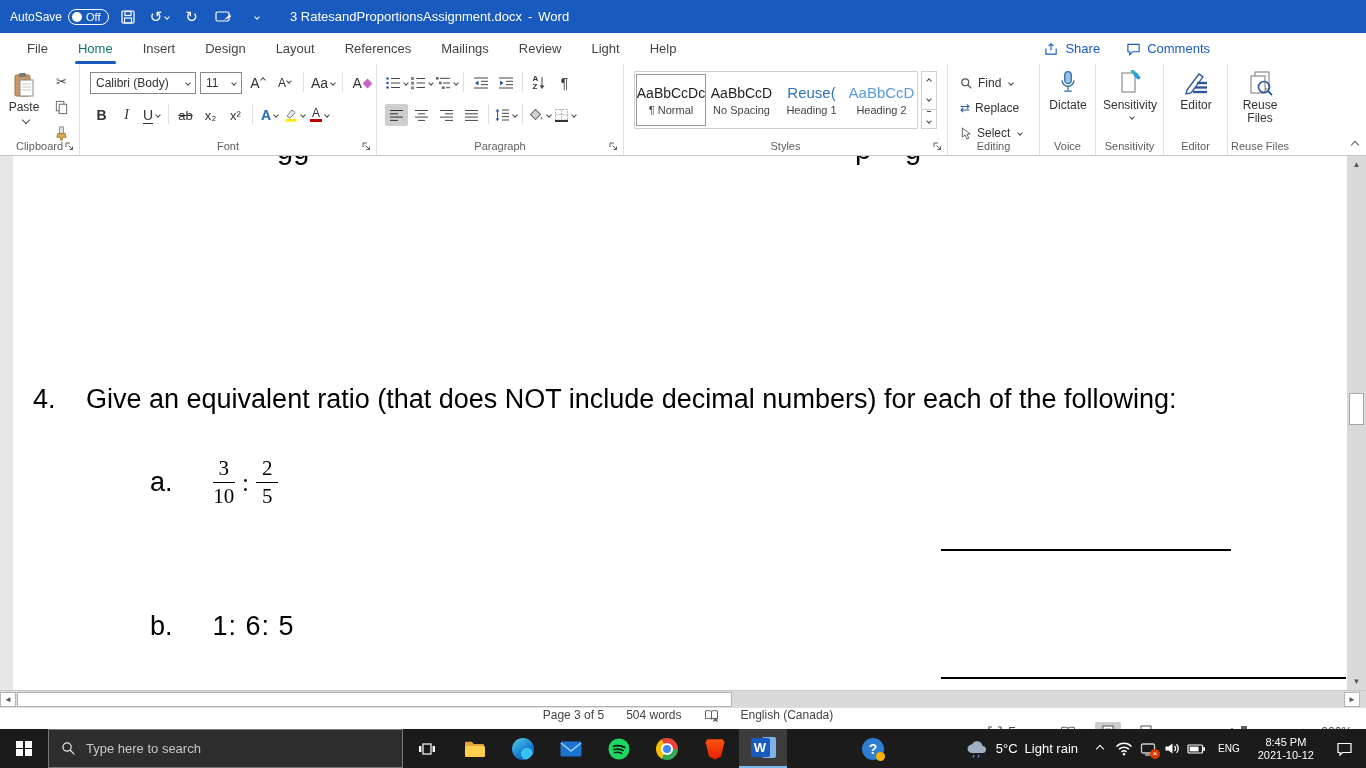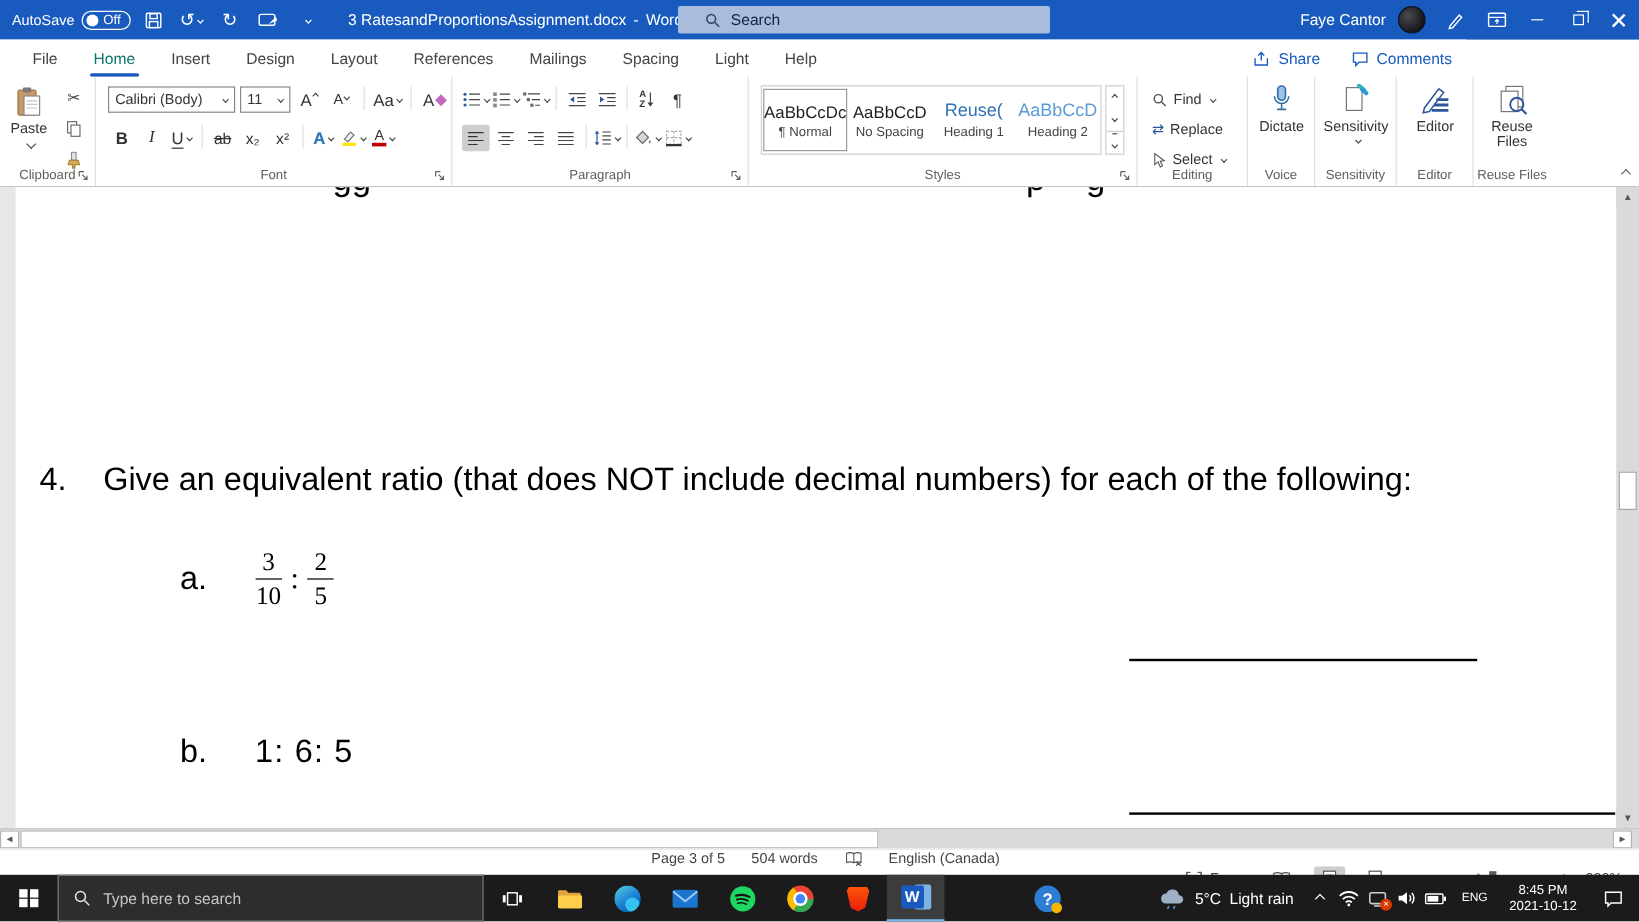--- a/index.html
+++ b/index.html
@@ -167,64 +167,32 @@
       </span>
       <span class="qat-btn">
           <span class="chv sm white"></span>
         </span>
     </div>
     <div id="doc-title">
       <span>3 RatesandProportionsAssignment.docx</span>
       <span>-</span>
       <span>Word</span>
     </div>
-    <div id="tb-search">
-      <svg width="14" height="14" viewBox="0 0 16 16">
-          <circle cx="6.5" cy="6.5" r="4.2" fill="none" stroke="#33415c" stroke-width="1.4"></circle>
-          <line x1="9.8" y1="9.8" x2="14" y2="14" stroke="#33415c" stroke-width="1.4"></line>
-        </svg>
-      <span>Search</span>
-    </div>
-    <div id="tb-right">
-      <span id="user-name">Faye Cantor</span>
-      <span class="avatar"></span>
-      <span class="wbtn">
-        <svg width="16" height="16" viewBox="0 0 16 16">
-            <path d="M3.5 12.5 L11 3.5 L13 5.5 L5.5 14.2 L2.8 14.8 Z" fill="none" stroke="#fff" stroke-width="1.2"></path>
-          </svg>
-      </span>
-      <span class="wbtn">
-        <svg width="17" height="15" viewBox="0 0 17 15">
-            <rect x="1.5" y="2" width="14" height="11" rx="1" fill="none" stroke="#fff" stroke-width="1.2"></rect>
-            <line x1="1.5" y1="5.5" x2="15.5" y2="5.5" stroke="#fff" stroke-width="1.2"></line>
-            <path d="M8.5 11 L8.5 7.5 M6.8 9 L8.5 7.3 L10.2 9" fill="none" stroke="#fff" stroke-width="1.1"></path>
-          </svg>
-      </span>
-      <span class="wbtn">
-          <span class="min-glyph"></span>
-        </span>
-      <span class="wbtn">
-          <span class="restore-glyph"></span>
-        </span>
-      <span class="wbtn">
-          <span class="close-glyph"></span>
-        </span>
-    </div>
   </div>
 
   <div id="tabrow" class="abs">
     <div class="tabs">
       <span class="rtab">File</span>
       <span class="rtab active">Home</span>
       <span class="rtab">Insert</span>
       <span class="rtab">Design</span>
       <span class="rtab">Layout</span>
       <span class="rtab">References</span>
       <span class="rtab">Mailings</span>
-      <span class="rtab">Spacing</span>
+      <span class="rtab">Review</span>
       <span class="rtab">Light</span>
       <span class="rtab">Help</span>
     </div>
     <div class="right">
       <span class="tbtn">
         <svg width="15" height="14" viewBox="0 0 16 15">
             <path d="M2 7 v6 h11 v-6" fill="none" stroke="#185abd" stroke-width="1.2"></path>
             <path d="M7.5 9 V2 M4.8 4.5 L7.5 1.8 L10.2 4.5" fill="none" stroke="#185abd" stroke-width="1.2"></path>
           </svg>
         <span>Share</span>

